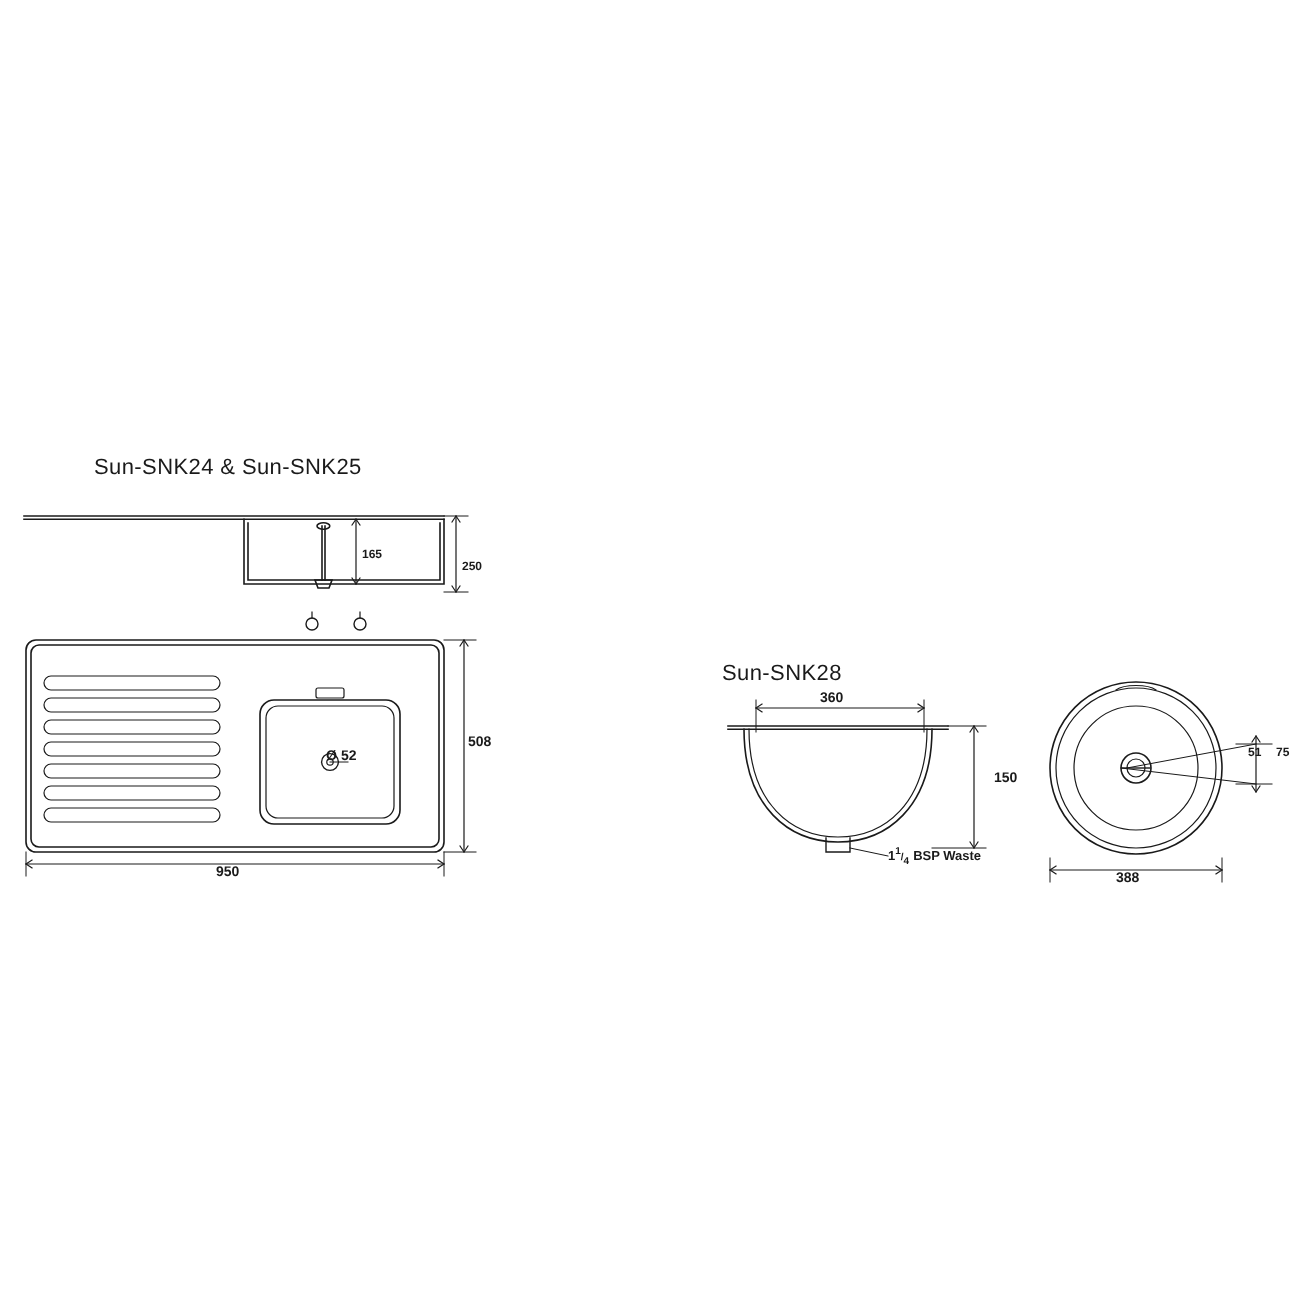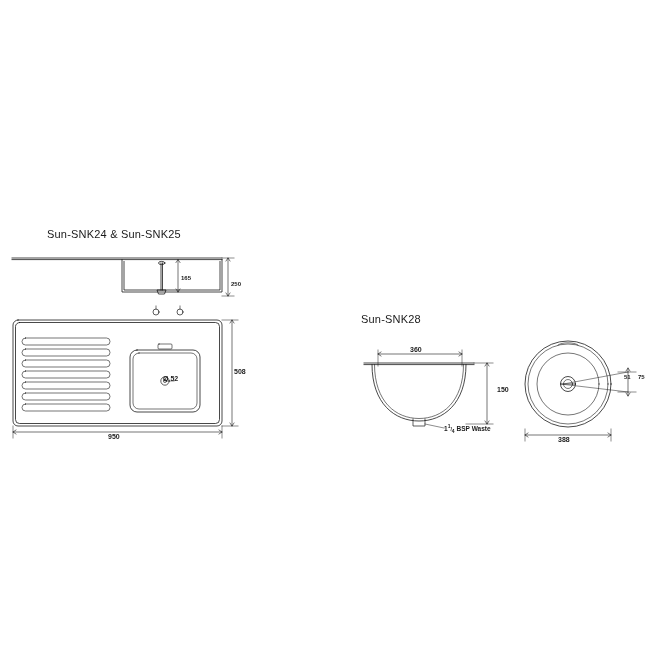--- a/index.html
+++ b/index.html
@@ -172,21 +172,21 @@
       <path d="M626 393 L628 396 L630 393" stroke-width="0.6"></path>
       <line x1="618" y1="372" x2="636" y2="372" stroke-width="0.5"></line>
       <line x1="618" y1="392" x2="636" y2="392" stroke-width="0.5"></line>
     </g>
 
   </g>
 </svg>
 
 <div class="lbl title" style="left:4px; top:228px;margin-left:43px;">Sun-SNK24 &amp; Sun-SNK25</div>
 
-<div class="lbl title" style="left:361px; top:313px;">Sun-SNK28</div>
+<div class="lbl title" style="left:361px; top:331px;">Sun-SNK28</div>
 
 <div class="lbl dim-sm" style="left:181px; top:275px;">165</div>
 
 <div class="lbl dim-sm" style="left:231px; top:281px;">250</div>
 
 <div class="lbl dim" style="left:108px; top:433px;">950</div>
 
 <div class="lbl dim" style="left:234px; top:368px;">508</div>
 
 <div class="lbl diam" style="left:163px; top:375px;">

